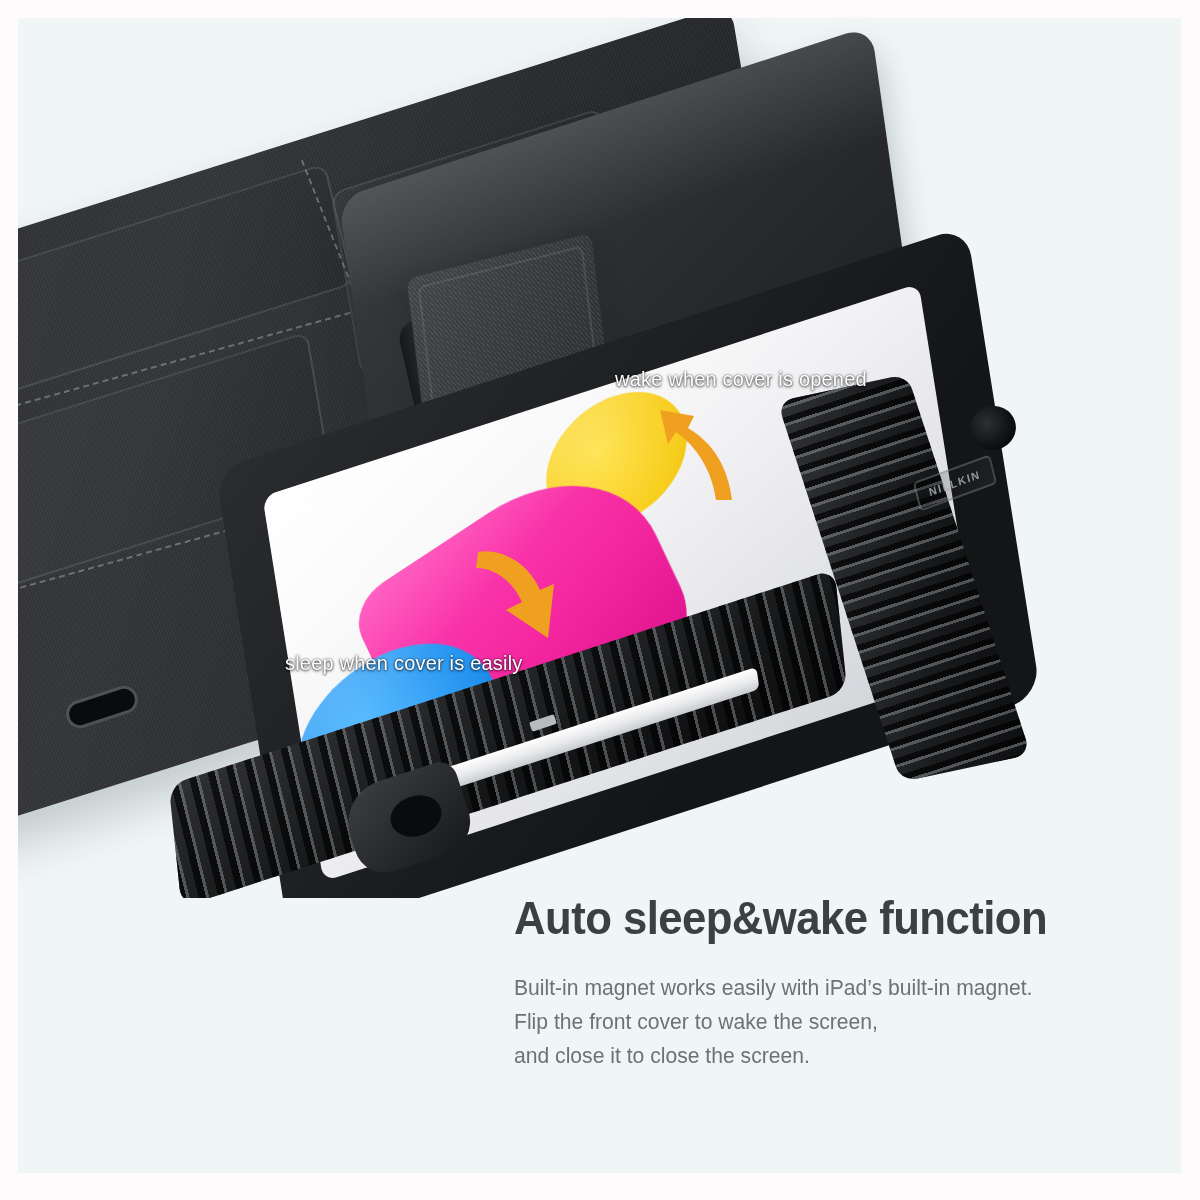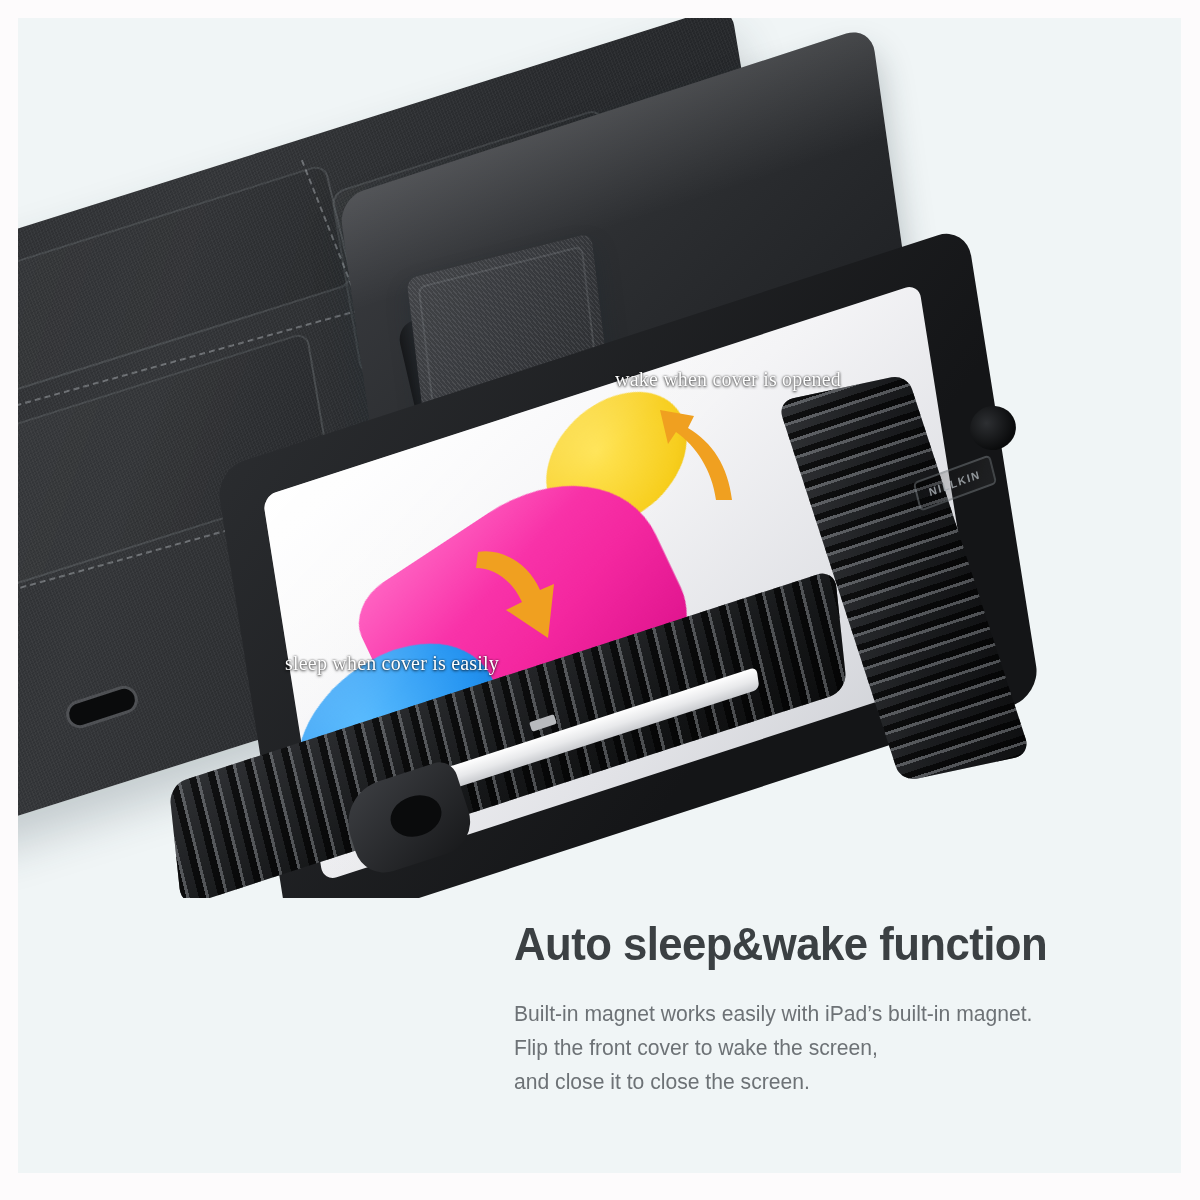--- a/index.html
+++ b/index.html
@@ -222,28 +222,27 @@
   }
 
   
   .anno{
     position:absolute;
     color:#ffffff;
     font-size:20px;
     letter-spacing:.2px;
     white-space:nowrap;
     text-shadow:0 1px 3px rgba(0,0,0,.75), 0 0 2px rgba(0,0,0,.6);
-    font-family:Liberation Serif, serif;
   }
   #anno-wake{ left:597px; top:350px; }
   #anno-sleep{ left:267px; top:634px; }
   .arrow{ position:absolute; }
 
   
-  .caption{ position:absolute; left:496px; top:898px; width:650px; }
+  .caption{ position:absolute; left:496px; top:872px; width:650px; }
   .headline{
     margin:0;
     font-size:47px;
     font-weight:700;
     color:#3b4043;
     letter-spacing:-.6px;
     transform:scaleX(.93);
     transform-origin:left center;
     white-space:nowrap;
   }

